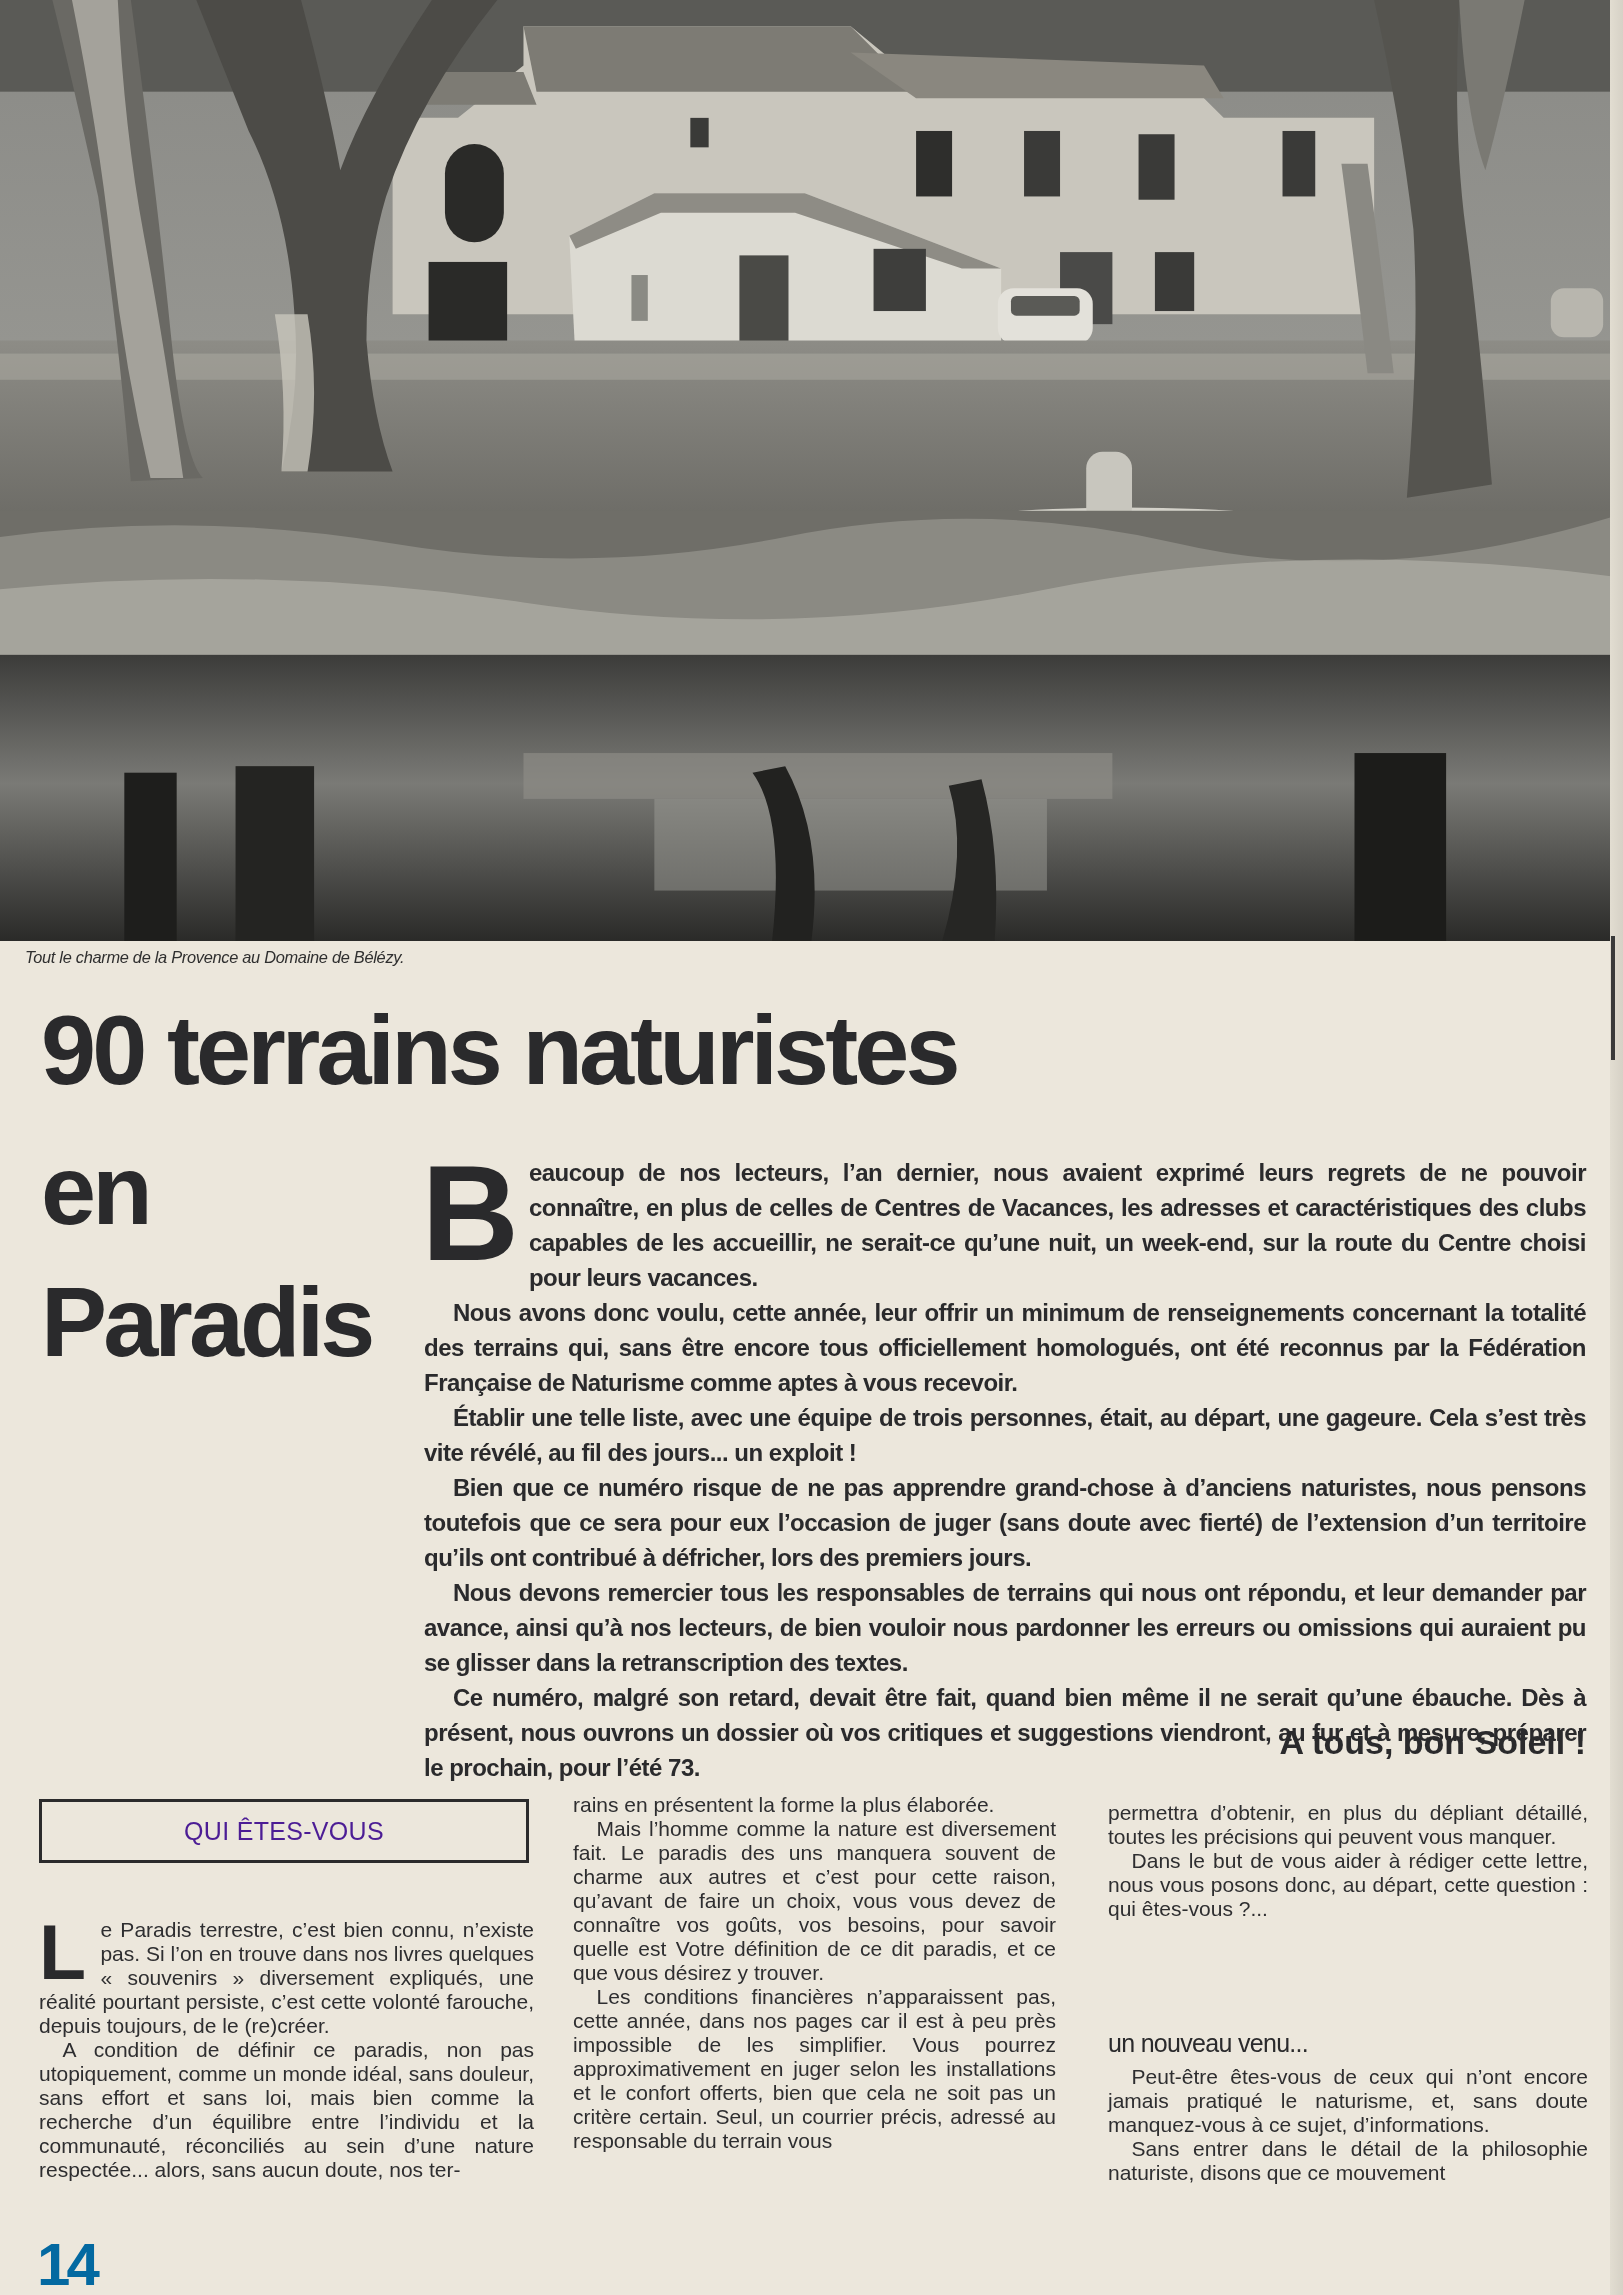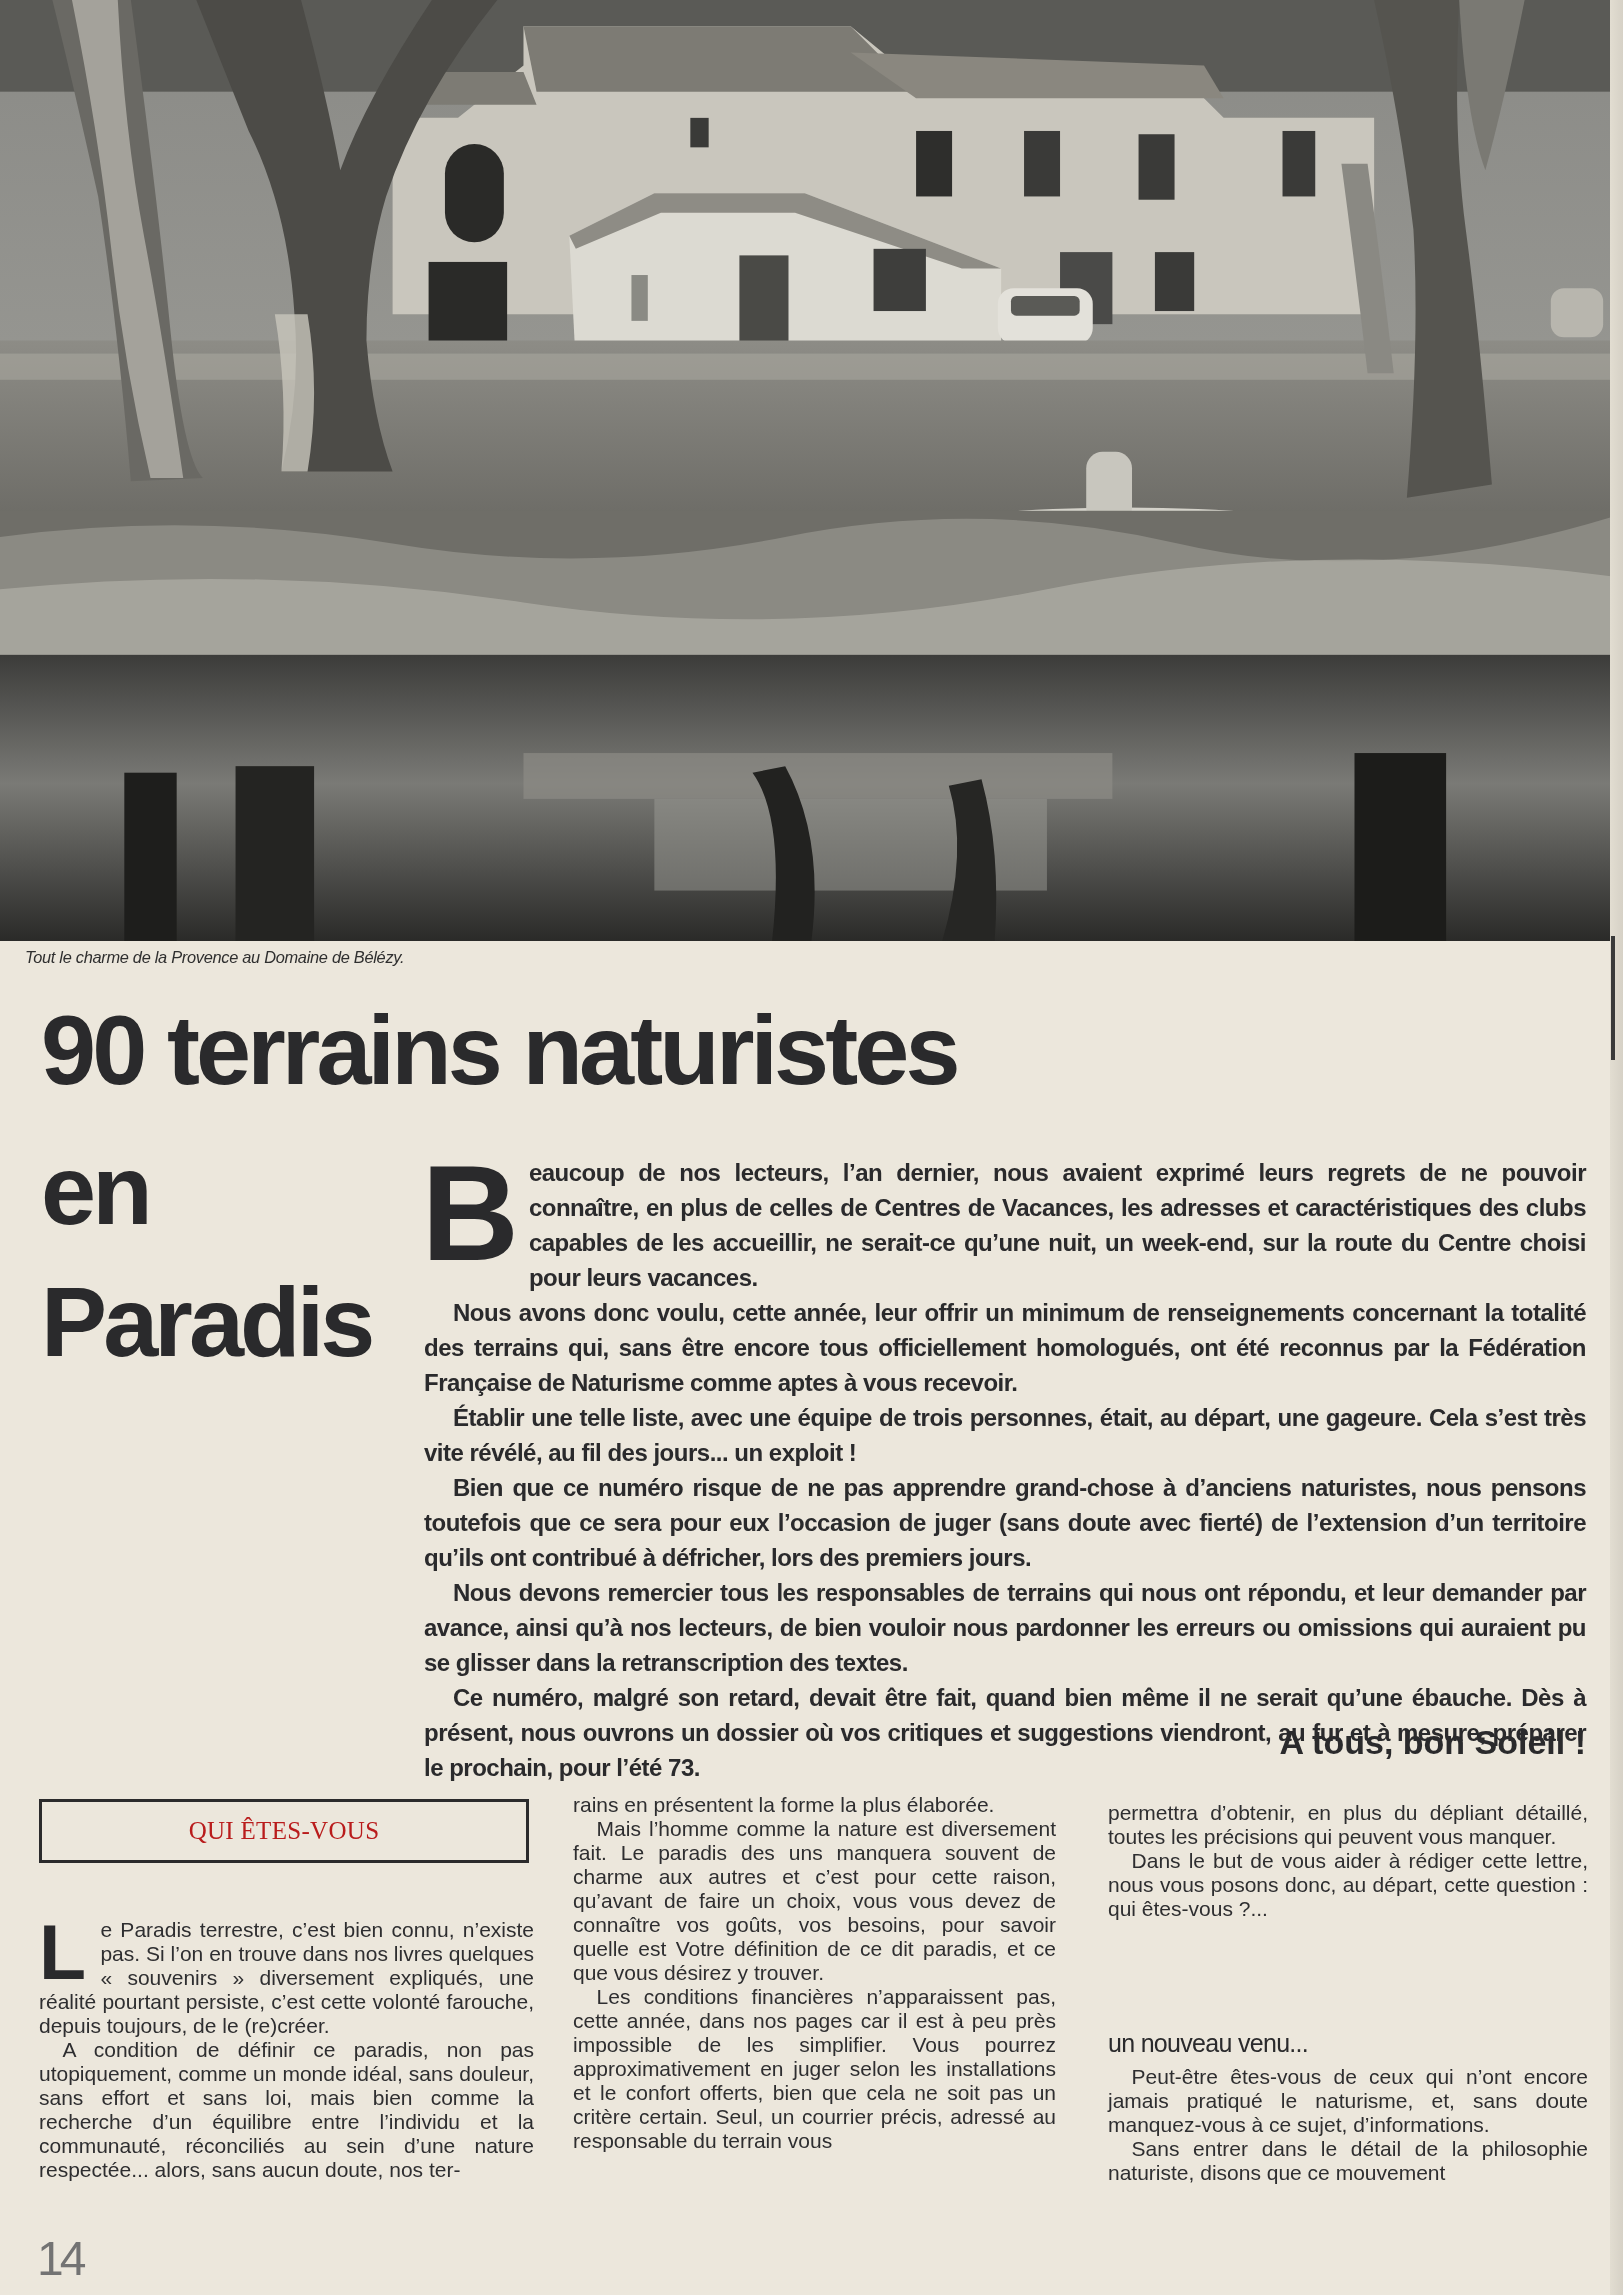--- a/index.html
+++ b/index.html
@@ -53,22 +53,22 @@
     position: absolute; right: 37px; top: 1723px;
     font-weight: bold; font-size: 34px; color: #2a2a2c;
   }
   
   .section-box {
     position: absolute; left: 39px; top: 1799px; width: 490px; height: 64px;
     border: 3.9px solid #2b2b2c; box-sizing: border-box;
     display: flex; align-items: center; justify-content: center;
   }
   .section-box span {
-    font-family: Liberation Serif, serif;
-    font-size: 25px; color: #b91c1c; letter-spacing: 0.3px;
+    font-family: Liberation Sans, sans-serif;
+    font-size: 25px; color: #4c1d95; letter-spacing: 0.3px;
   }
   .col {
     position: absolute;
     font-family: "Liberation Sans Narrow", "Liberation Sans", sans-serif;
     font-size: 21px; line-height: 24px; color: #2e2e30; text-align: justify;
   }
   .col p { margin: 0; text-indent: 23.6px; }
   .col p.noindent { text-indent: 0; }
   .col1 { left: 39px; top: 1918px; width: 495px; }
   .col2 { left: 573px; top: 1793px; width: 483px; }
@@ -80,21 +80,21 @@
     font-family: "Liberation Sans", sans-serif; color: #2a2a2c;
   }
   .subhead {
     position: absolute; left: 1108px; top: 2029px;
     font-family: "Liberation Sans", sans-serif; font-weight: normal;
     font-size: 25px; color: #2a2a2c; letter-spacing: -0.7px;
   }
   .page-number {
     position: absolute; left: 37px; top: 2235px;
     font-family: "Liberation Sans Narrow", "Liberation Sans", sans-serif;
-    font-weight: normal; font-size: 48px; line-height: 1; color: #737373; letter-spacing: -3.9px;
+    font-weight: bold; font-size: 60px; line-height: 1; color: #0369a1; letter-spacing: -3.9px;
   }
 </style>
 </head>
 <body>
 
 <div class="photo">
   <svg viewBox="0 0 2462 1437" preserveAspectRatio="none">
     <defs>
       <linearGradient id="sky" x1="0" y1="0" x2="0" y2="1">
         <stop offset="0" stop-color="#8a8a86"></stop>

